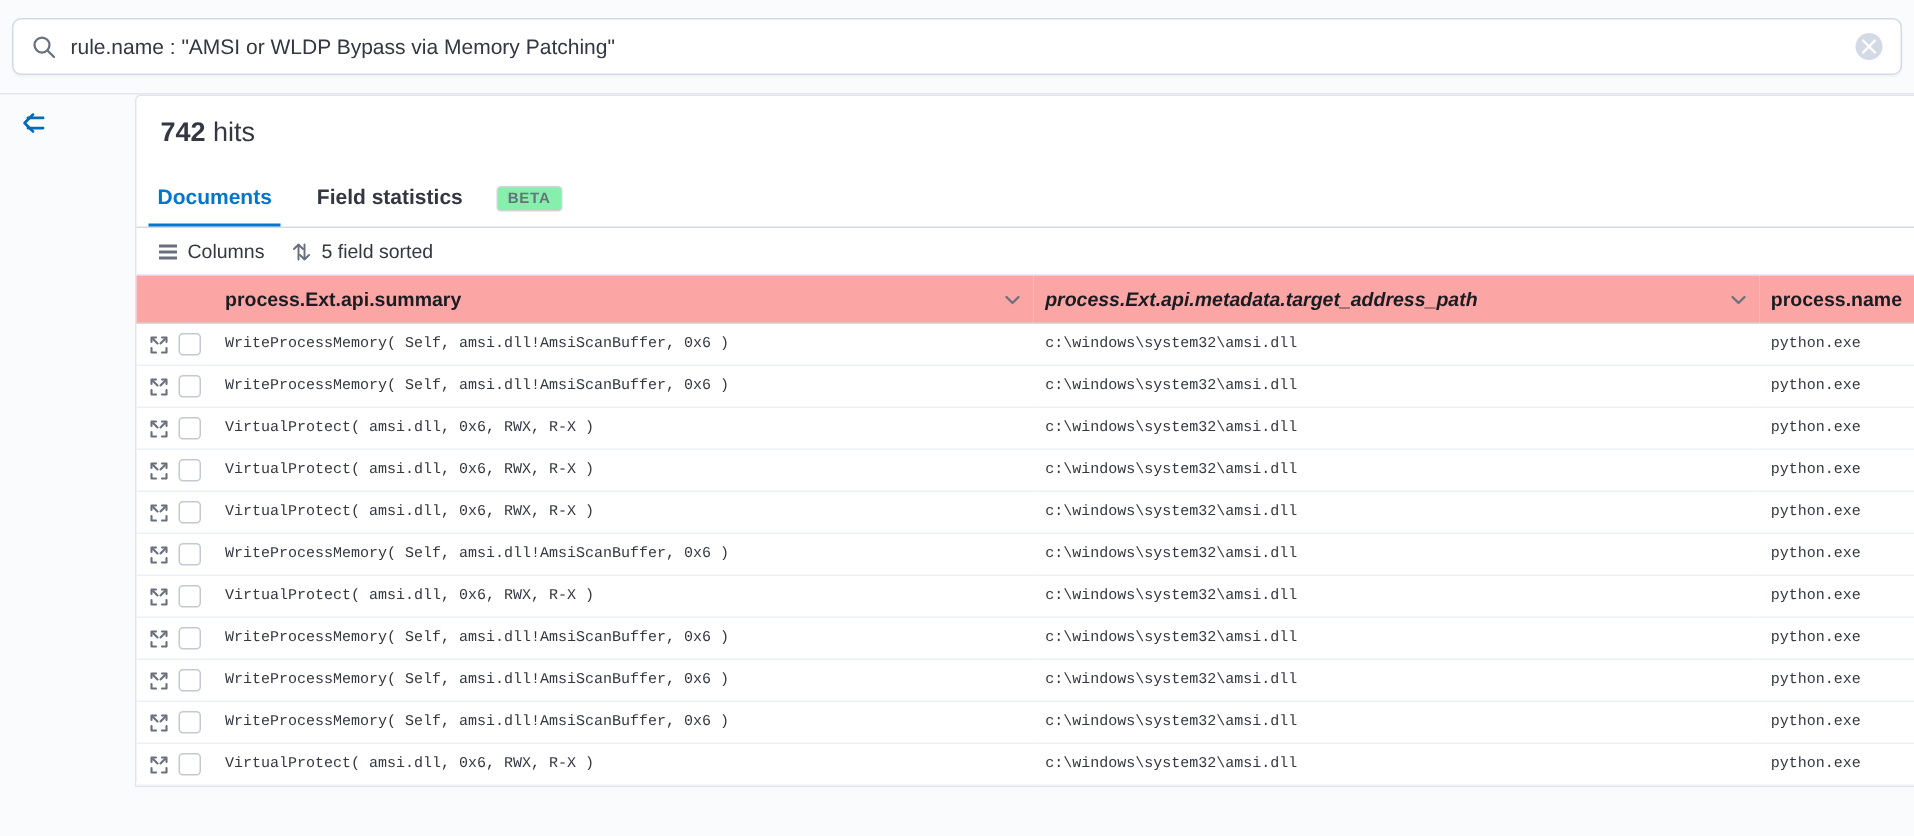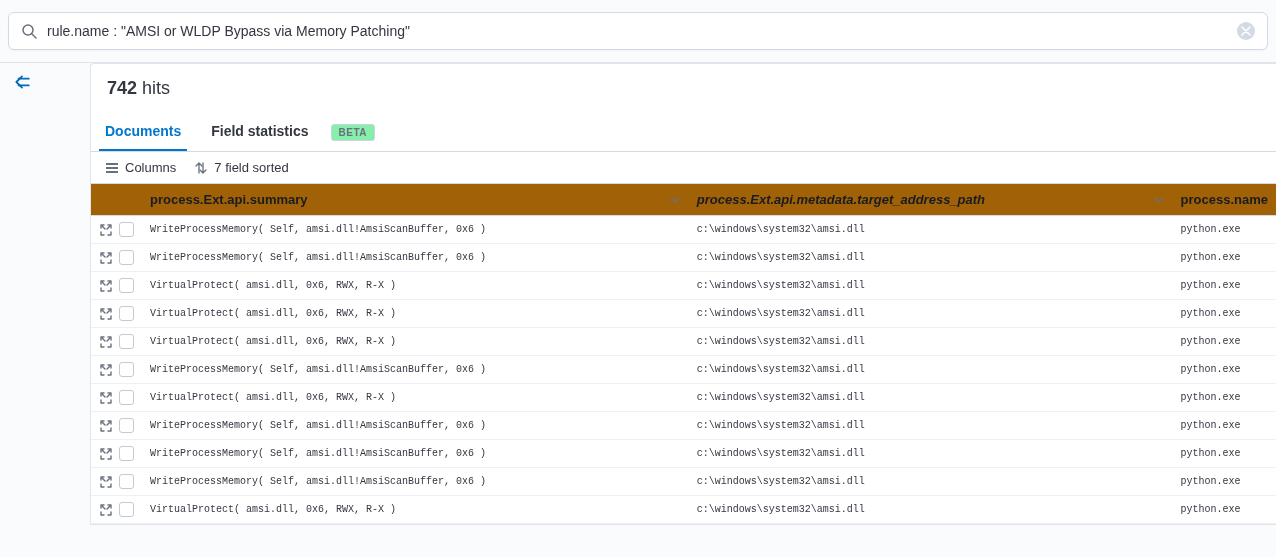--- a/index.html
+++ b/index.html
@@ -104,21 +104,21 @@
       font-size: 13px;
     }
     .tool { display: flex; align-items: center; gap: 6px; cursor: pointer; }
     .tool svg { color: #69707d; }
     table.grid {
       width: 100%;
       border-collapse: collapse;
       font-size: 13px;
     }
     table.grid thead th {
-      background: #a16207;
+      background: #fca5a5;
       border-top: 1px solid #d3dae6;
       border-bottom: 1px solid #d3dae6;
       font-weight: 700;
       text-align: left;
       padding: 8px 8px;
       color: #1a1c21;
     }
     table.grid thead th .th-in {
       display: flex; align-items: center; justify-content: space-between;
     }
@@ -199,21 +199,21 @@
             <rect x="1" y="6" width="12" height="2" fill="currentColor"></rect>
             <rect x="1" y="10" width="12" height="2" fill="currentColor"></rect>
           </svg>
         <span>Columns</span>
       </div>
       <div class="tool">
         <svg width="14" height="14" viewBox="0 0 14 14">
             <path d="M5 2 L5 12 M2 5 L5 2 L8 5" stroke="currentColor" stroke-width="1.3" fill="none" stroke-linecap="round" stroke-linejoin="round"></path>
             <path d="M9 12 L9 2 M6 9 L9 12 L12 9" stroke="currentColor" stroke-width="1.3" fill="none" stroke-linecap="round" stroke-linejoin="round"></path>
           </svg>
-        <span>7 field sorted</span>
+        <span>5 field sorted</span>
       </div>
     </div>
 
     <table class="grid">
       <thead>
         <tr>
           <th class="controls"></th>
           <th class="col-summary">
             <div class="th-in">
               <span>process.Ext.api.summary</span>

